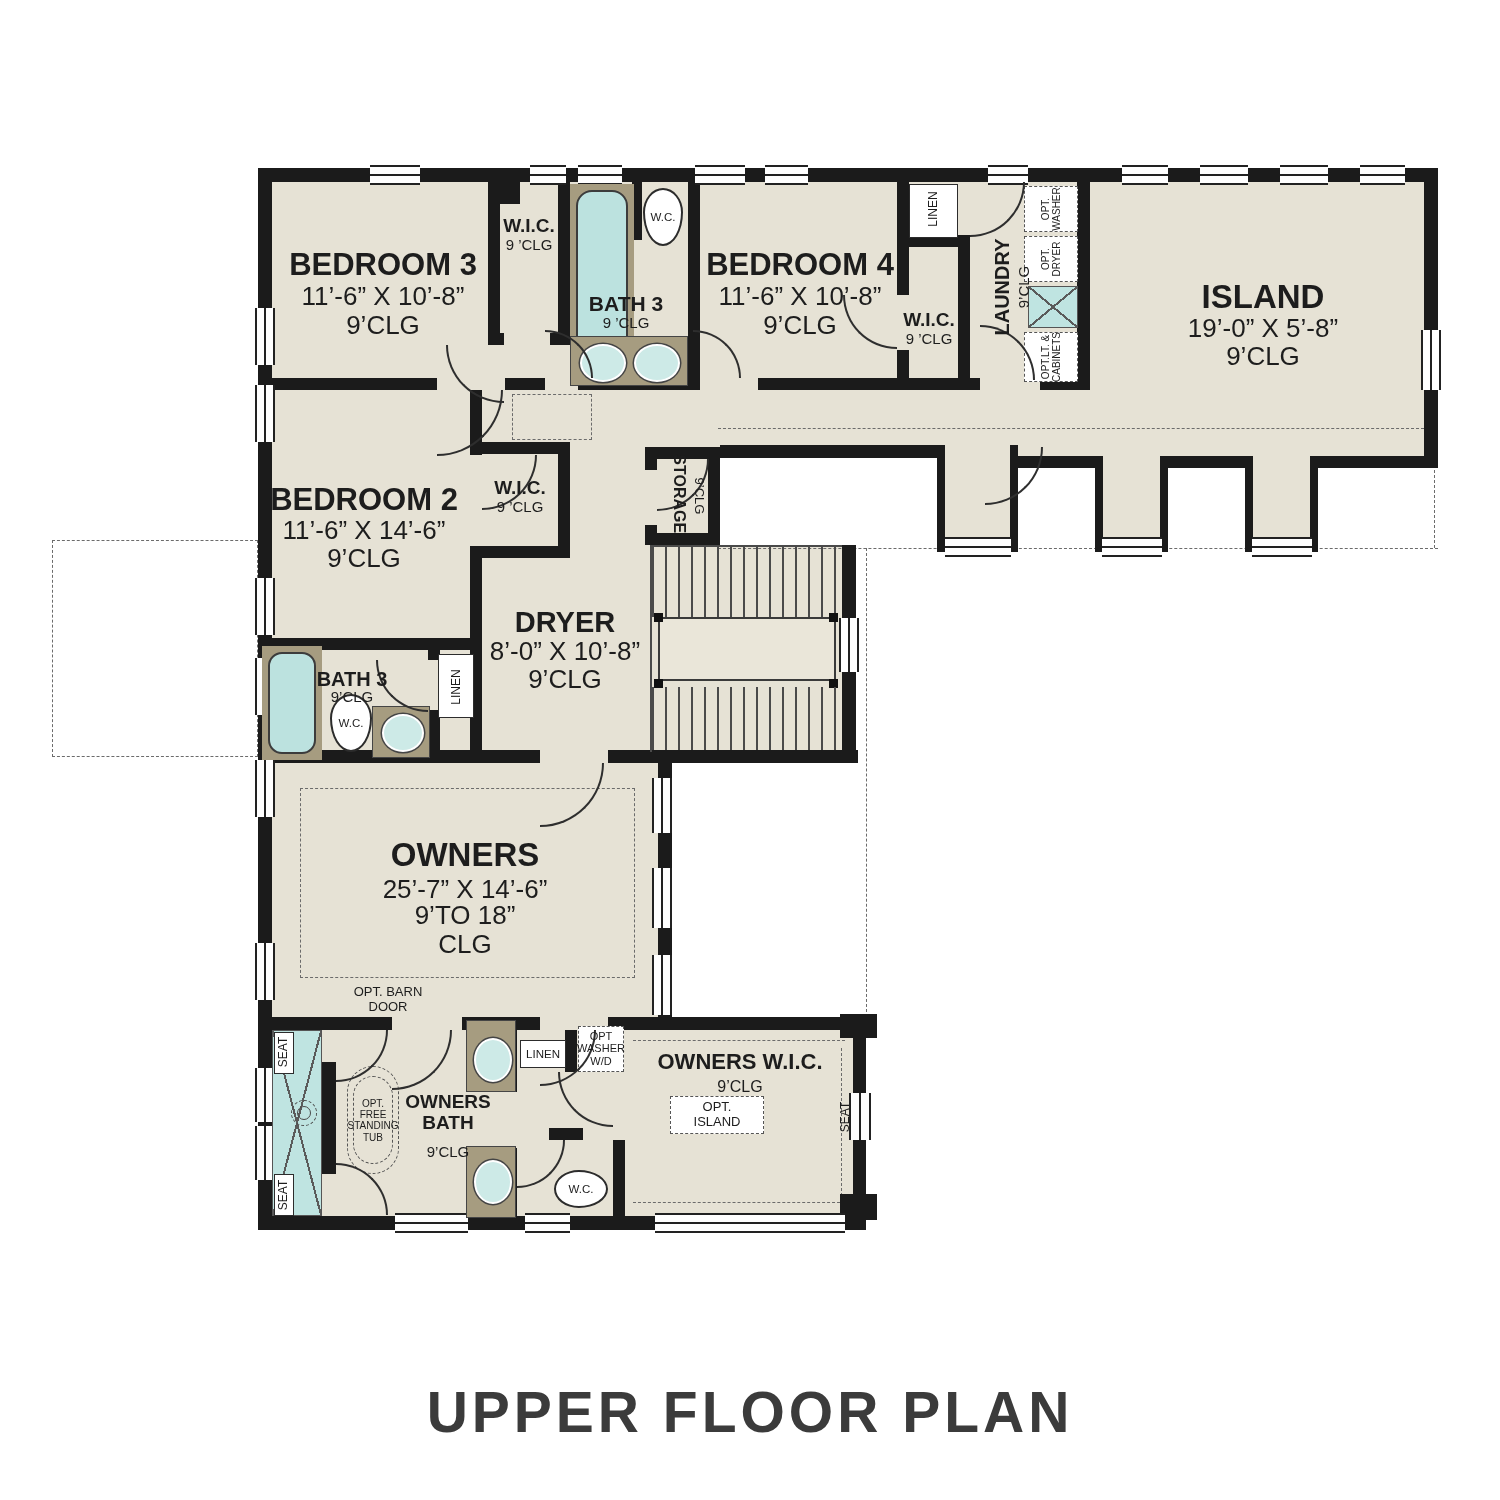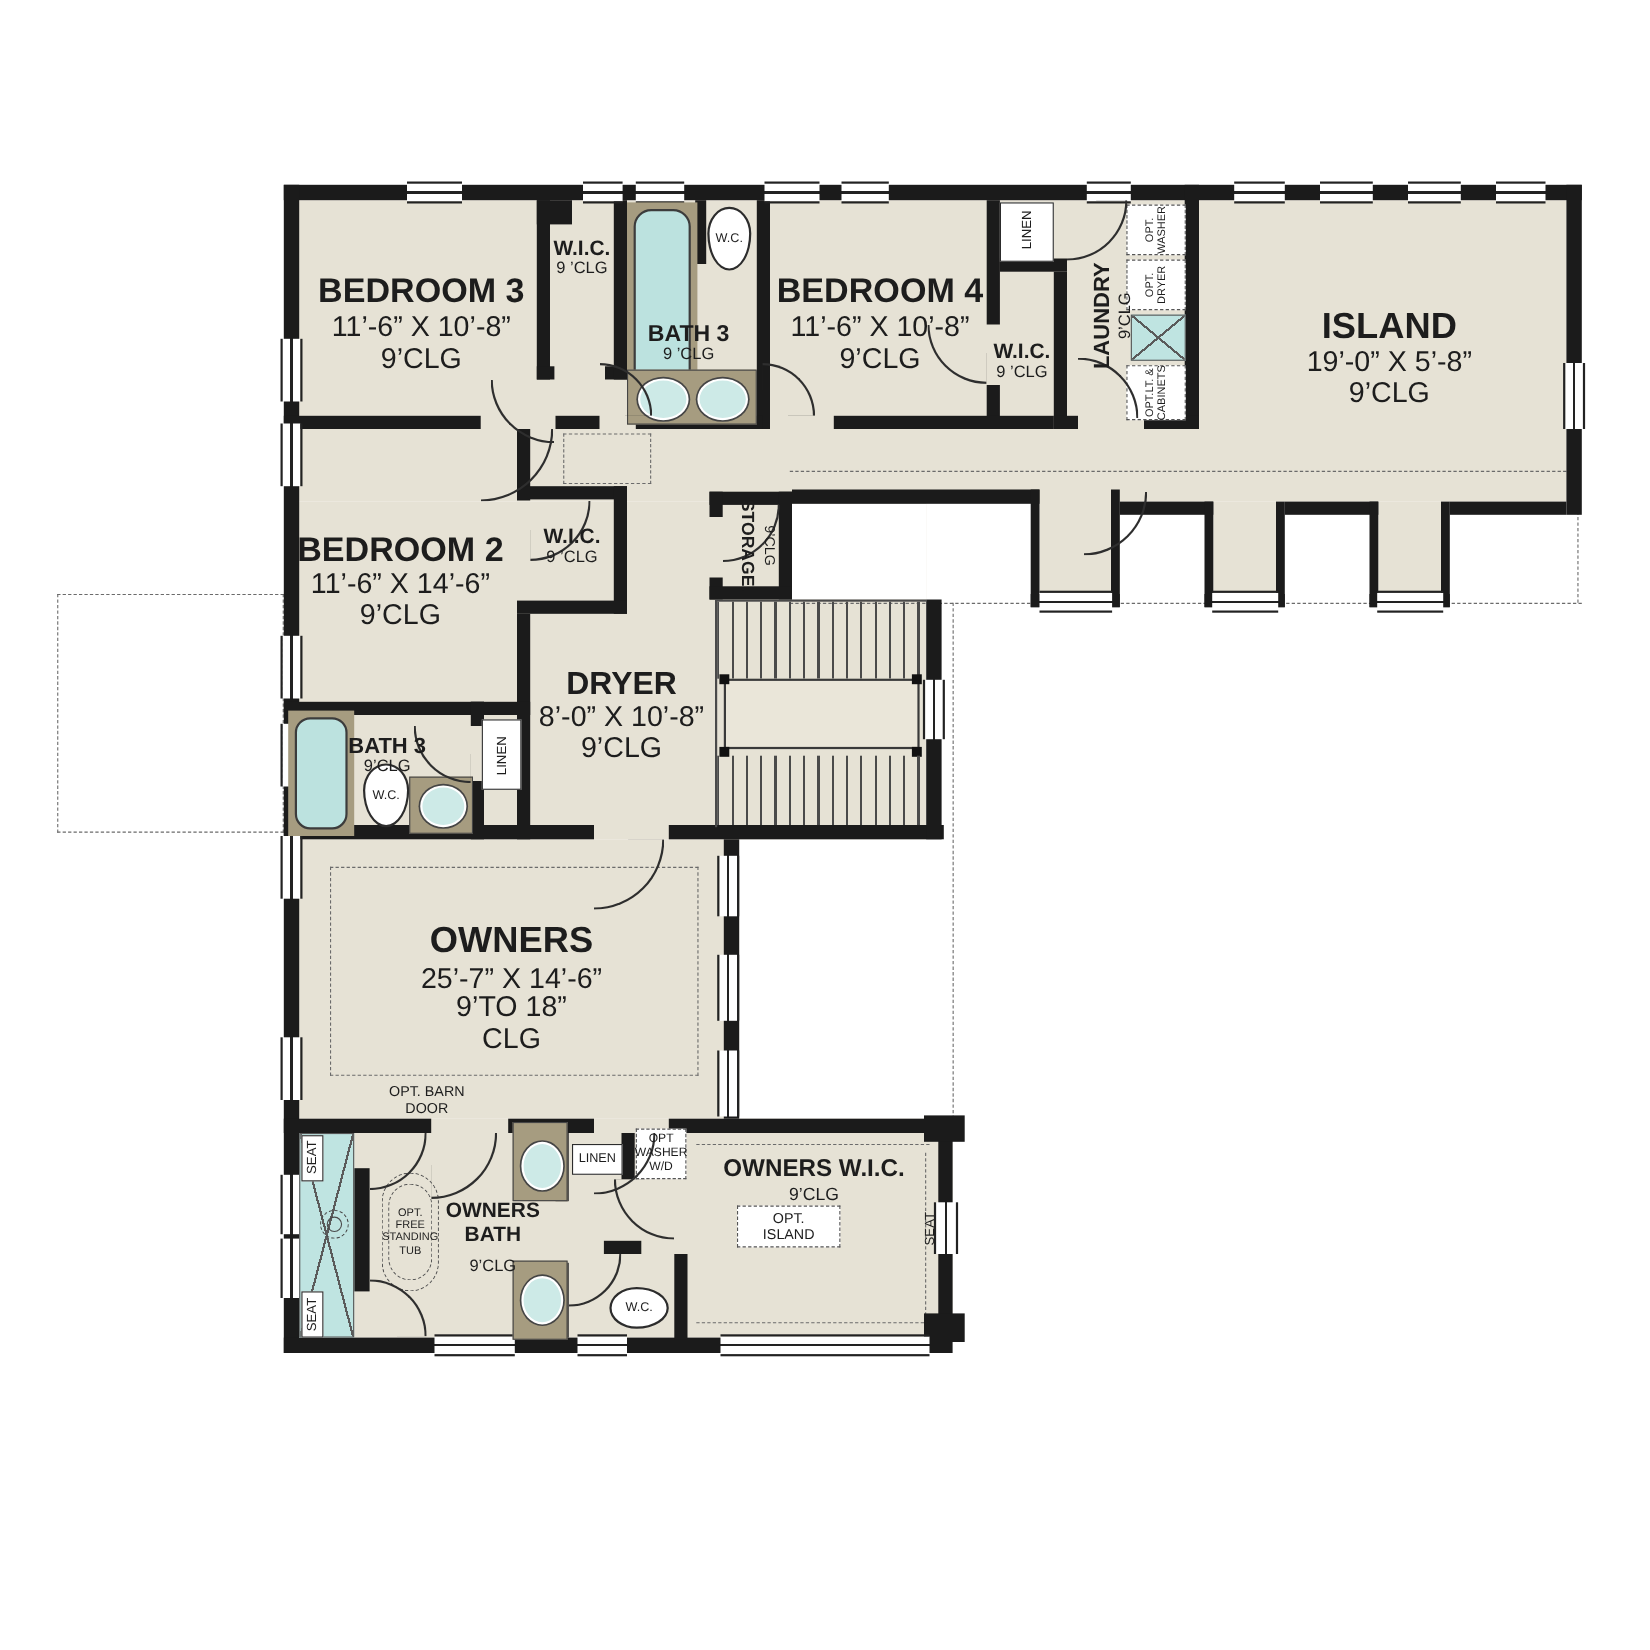--- a/index.html
+++ b/index.html
@@ -320,13 +320,14 @@
   <span class="lbl" style="left:601px;top:1048px;font-size:11px;">OPT
 WASHER
 W/D</span>
 
   <span class="lbl b" style="left:740px;top:1062px;font-size:22px;">OWNERS W.I.C.</span>
   <span class="lbl" style="left:740px;top:1087px;font-size:16px;">9’CLG</span>
   <span class="lbl" style="left:717px;top:1115px;font-size:13px;">OPT.
 ISLAND</span>
   <span class="lbl v270" style="left:846px;top:1117px;font-size:12px;">SEAT</span>
 
+  <div class="title">UPPER FLOOR PLAN</div>
 </div>
 
 </body></html>

